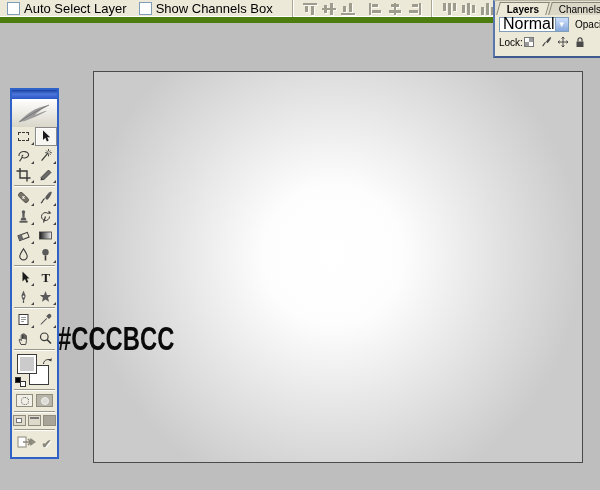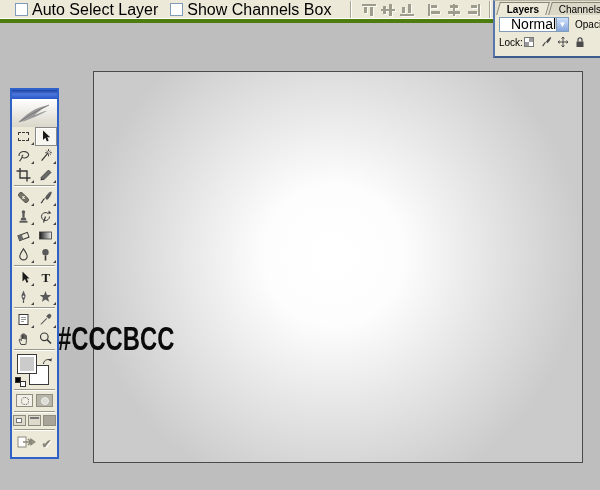--- a/index.html
+++ b/index.html
@@ -8,25 +8,25 @@
     font-family:"Liberation Sans", sans-serif;
     background:#bebebe;
     position:relative;
     -webkit-font-smoothing:antialiased;
   }
 
   
   .options-bar {
     position:absolute; left:0; top:0; width:600px; height:23px;
     background:#ece9d8;
-    border-bottom:4px solid #4d7c0f;
+    border-bottom:6px solid #4d7c0f;
     box-shadow:inset 0 -1px 0 #ffffff;
     display:flex; align-items:center;
-    font-size:16px; color:#000;
-    padding-left:15px;
+    font-size:13px; color:#000;
+    padding-left:7px;
     z-index:5;
   }
   .cb { width:13px; height:13px; background:#fff; border:1px solid #7f9db9; flex:none; }
   .cb-label { margin-left:4px; margin-right:12px; white-space:nowrap; }
   .vsep { width:2px; height:17px; border-left:1px solid #a9a692; border-right:1px solid #ffffff; margin:0 7px; flex:none; }
   .ai { width:17px; height:15px; margin:0 1px; display:flex; align-items:center; justify-content:center; flex:none;
         filter:drop-shadow(1px 1px 0 #fbfaf4); }
   .ai svg { display:block; }
   .ai rect { fill:#9d9c8d; }
   .ai-gap { width:9px; flex:none; }
@@ -41,21 +41,21 @@
   }
   .tabs-row { display:flex; align-items:flex-end; height:14px; padding-left:3px; background:#e4e1d0; width:160px; }
   .tab { height:13px; padding:0 8px; display:flex; align-items:center;
          transform:skewX(-16deg); border:1px solid #8a867a; border-bottom:none;
          background:#dcd8c8; margin-right:2px; }
   .tab > span { transform:skewX(16deg); font-size:10px; white-space:nowrap; }
   .tab.active { background:#ece9d8; font-weight:bold; }
   .blend-row { display:flex; align-items:center; height:18px; padding:1px 0 1px 4px; width:160px; }
   .combo { width:70px; height:15px; background:#fff; border:1px solid #7f9db9;
            display:flex; align-items:center; justify-content:space-between; }
-  .combo-text { padding-left:11px; font-size:14px; }
+  .combo-text { padding-left:3px; font-size:16px; }
   .combo-btn { width:14px; height:13px; background:linear-gradient(180deg,#cfe0fc,#86a7dd);
                border-left:1px solid #7f9db9; color:#fff; font-size:8px; line-height:13px; text-align:center; }
   .opacity-label { margin-left:6px; white-space:nowrap; }
   .lock-row { display:flex; align-items:center; height:18px; padding-left:4px; width:160px; }
   .lock-label { }
   .lock-ico { width:13px; height:13px; margin-right:4px; display:flex; align-items:center; justify-content:center; }
   .checker { width:10px; height:10px; border:1px solid #777;
              background:conic-gradient(#9a9a9a 0 25%, #fff 0 50%, #9a9a9a 0 75%, #fff 0); }
 
   

